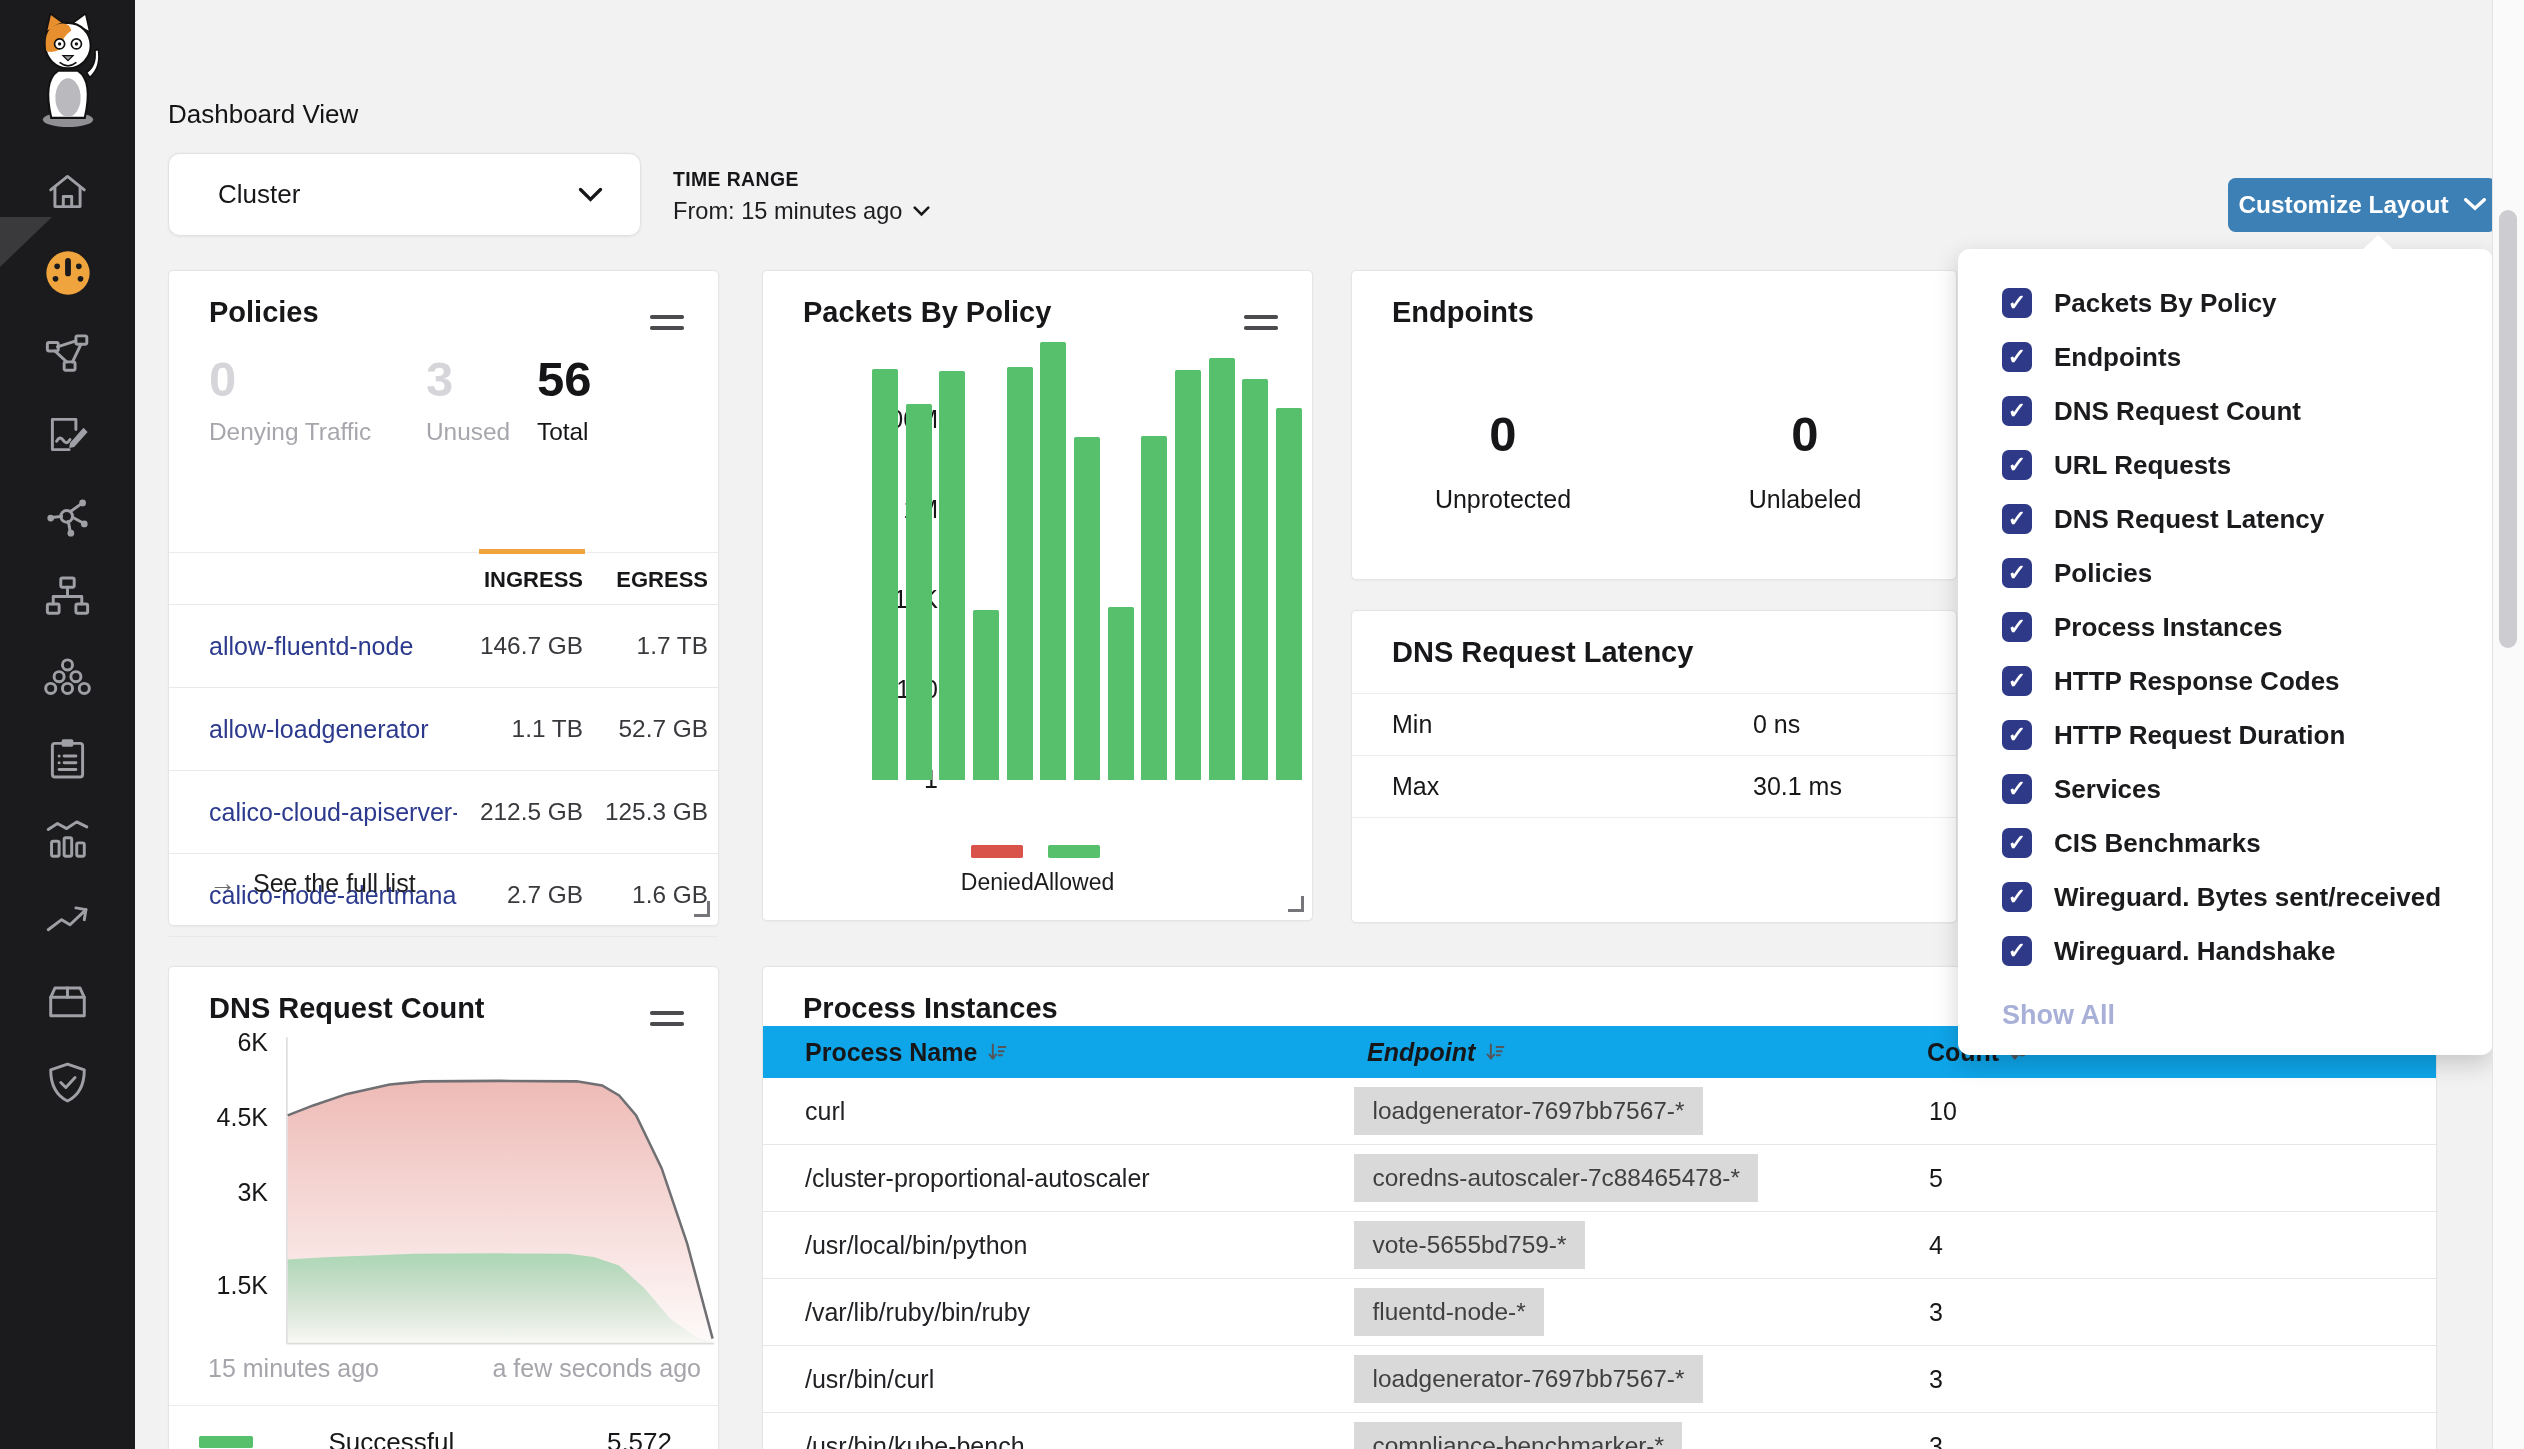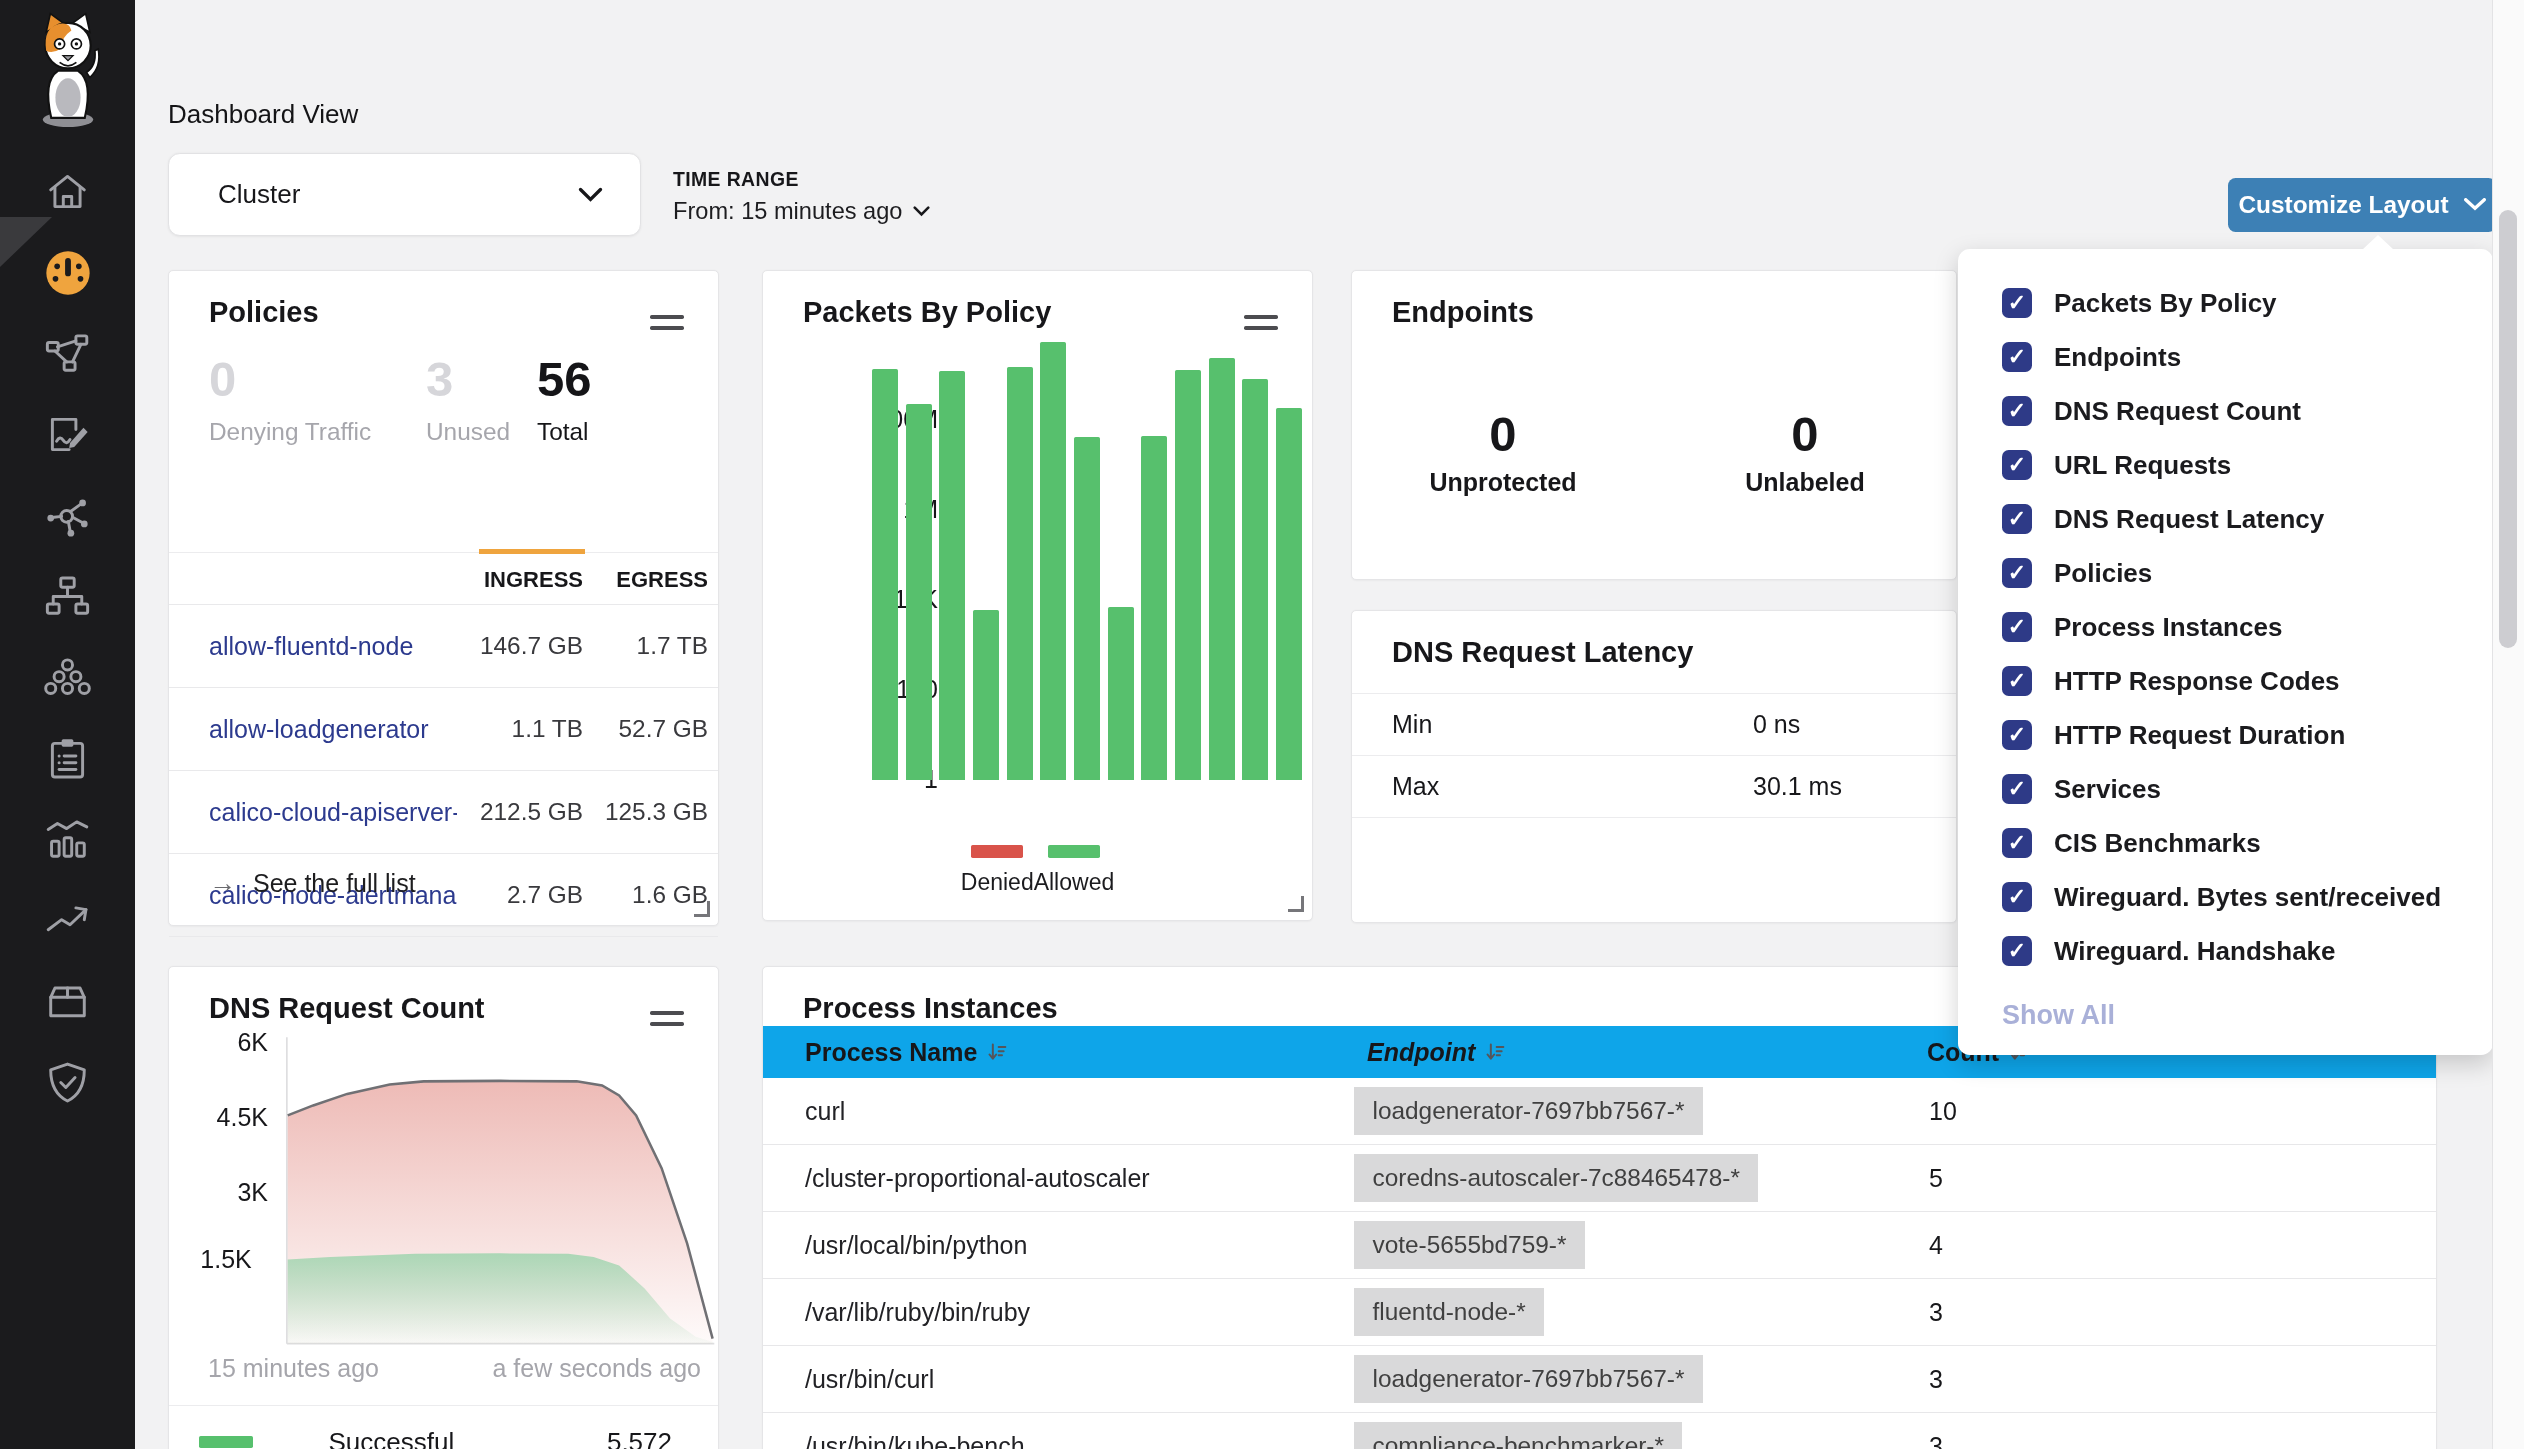--- a/index.html
+++ b/index.html
@@ -89,21 +89,21 @@
   .pk-legend{position:absolute;left:0;top:574px;width:100%;display:flex;justify-content:center;}
   .leg-item{display:flex;flex-direction:column;align-items:center;gap:11.8px;}
   .leg-swatch{width:52px;height:12.6px;border-radius:1.7px;}
   .leg-label{font-size:23px;color:#1b1b1e;}
 
   
   #endpointsCard{left:1351px;top:270px;width:606px;height:310px;}
   .ep-stats{position:absolute;left:0;top:135px;width:100%;display:flex;}
   .ep-stat{flex:1;display:flex;flex-direction:column;align-items:center;}
   .ep-stat .v{font-size:49px;font-weight:700;}
-  .ep-stat .l{font-size:25px;font-weight:700;margin-top:6px;}
+  .ep-stat .l{font-size:25px;font-weight:400;margin-top:23px;}
 
   
   #latencyCard{left:1351px;top:610px;width:606px;height:313px;}
   .lat-rows{position:absolute;left:0;top:82px;width:100%;}
   .lat-row{height:61px;border-bottom:0.8px solid #ececee;display:flex;align-items:center;}
   .lat-row:first-child{border-top:0.8px solid #ececee;}
   .lat-label{margin-left:40px;font-size:25px;}
   .lat-value{position:absolute;left:401px;font-size:25px;}
   .lat-row{position:relative;}
 
@@ -492,21 +492,21 @@
   <section class="card" id="dnsCountCard">
     <div class="card-title">DNS Request Count</div>
     <div class="drag-handle">
         <div></div>
         <div></div>
       </div>
     <div id="dnsTicks">
         <div class="dns-ytick" style="top: 61px;">6K</div>
         <div class="dns-ytick" style="top: 136px;">4.5K</div>
         <div class="dns-ytick" style="top: 211px;">3K</div>
-        <div class="dns-ytick" style="top: 278px; text-align: center;">1.5K</div>
+        <div class="dns-ytick" style="top: 304px;">1.5K</div>
       </div>
     <div class="dns-plot">
       <svg id="dnsSvg" width="430" height="313" viewBox="0 0 511 372">
         <defs>
           <linearGradient id="pinkGrad" x1="0" y1="0" x2="0" y2="1">
             <stop offset="0" stop-color="#e8a49e" stop-opacity="0.75"></stop>
             <stop offset="1" stop-color="#e8a49e" stop-opacity="0.05"></stop>
           </linearGradient>
           <linearGradient id="greenGrad" x1="0" y1="0" x2="0" y2="1">
             <stop offset="0" stop-color="#9ed4ae" stop-opacity="0.85"></stop>

